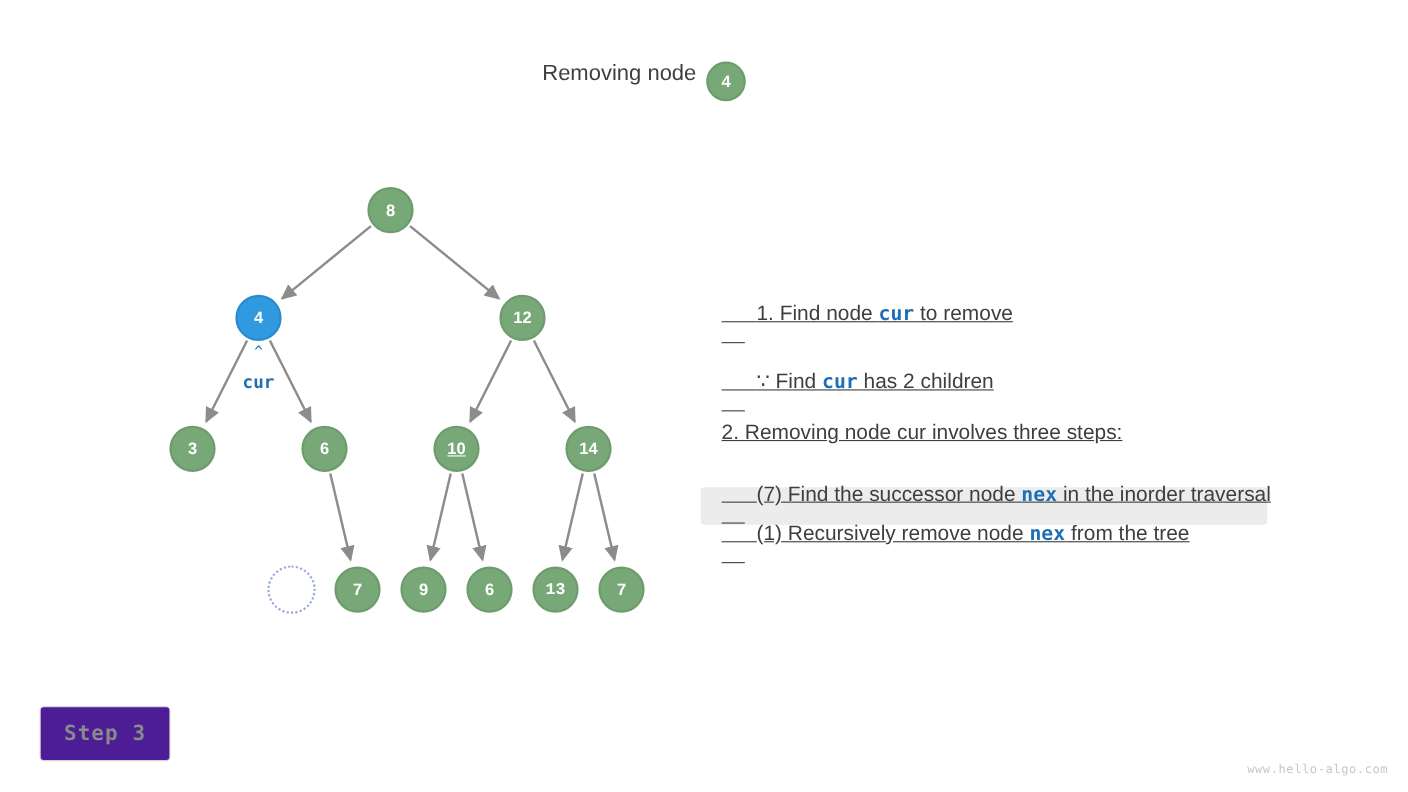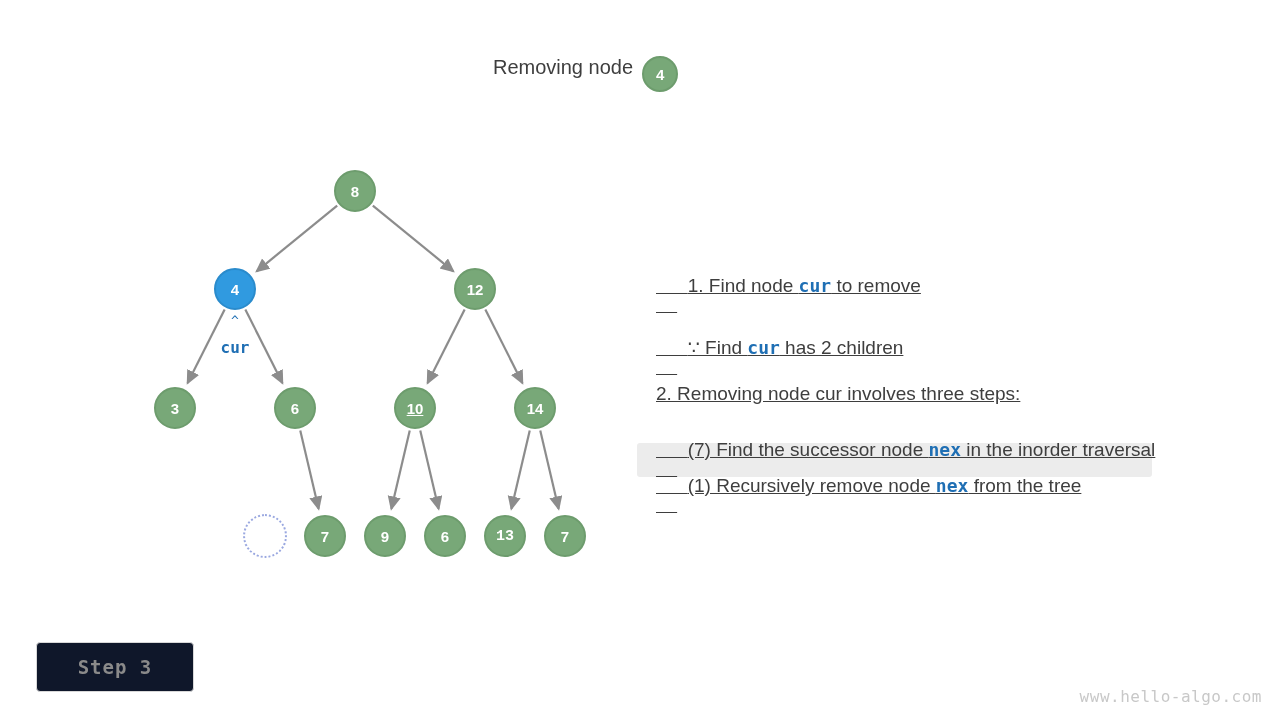--- a/index.html
+++ b/index.html
@@ -133,42 +133,42 @@
     width: 515px;
     height: 34px;
     background: #ececec;
     border-radius: 3px;
   }
   
   #step-badge {
     position: absolute;
     left: 36px;
     top: 642px;
-    width: 158px;
+    width: 119px;
     height: 50px;
-    background: #0f172a;
+    background: #4c1d95;
     border: 1px solid #d8d8d8;
     border-radius: 4px;
     display: flex;
     align-items: center;
     justify-content: center;
     font-family: "DejaVu Sans Mono", monospace;
     font-size: 19px;
     font-weight: bold;
     color: #8a8a8a;
     letter-spacing: 1px;
     box-sizing: border-box;
   }
   
   #watermark {
     position: absolute;
     right: 18px;
     bottom: 14px;
     font-family: "DejaVu Sans Mono", monospace;
-    font-size: 16px;
+    font-size: 11px;
     color: #c8c8c8;
     letter-spacing: 0.5px;
   }
 </style>
 </head>
 <body>
 
 <div id="stage">
 
   <div class="title-row">

